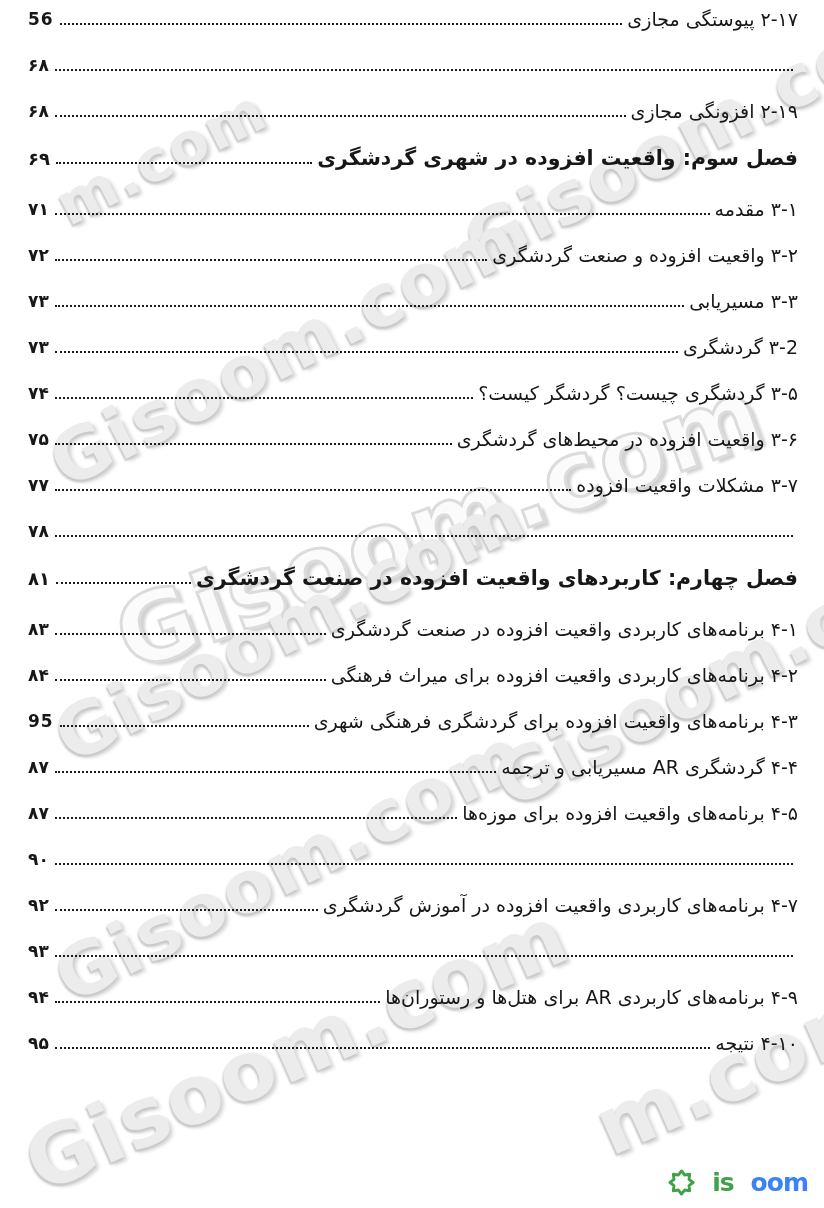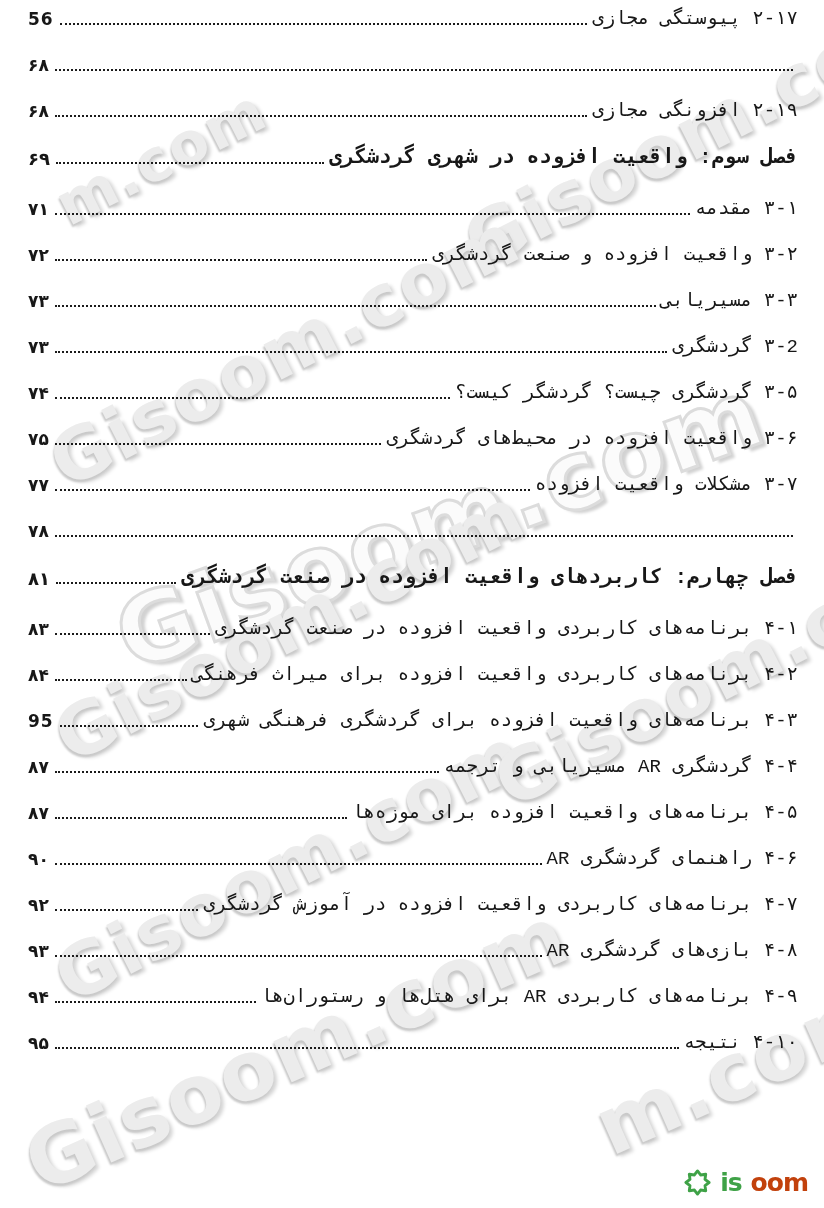--- a/index.html
+++ b/index.html
@@ -44,46 +44,45 @@
     align-items:center;
     height:28px;
     margin-bottom:18px;
     color:#171717;
   }
   .toc-label {
     flex:0 0 auto;
     font-size:19px;
     line-height:28px;
     white-space:nowrap;
-    font-family:Liberation Mono, monospace;
   }
   .toc-leader {
     flex:1 1 auto;
     border-bottom:2.6px dotted #1b1b1b;
     margin:0 5px 0 6px;
     transform:translateY(5px);
     min-width:10px;
   }
   .toc-page {
     flex:0 0 auto;
     font-size:17px;
     font-weight:bold;
     white-space:nowrap;
     letter-spacing:1px;
   }
   .toc-row.chapter { margin-top:14px; margin-bottom:22px; height:30px; }
   .toc-row.chapter .toc-label { font-weight:bold; font-size:20.5px; }
   .toc-row.chapter .toc-page  { font-size:18px; }
   .logo-abs { position:absolute; z-index:2; bottom:12px; }
   .logo-abs { right:16px; direction:ltr; }
-  .logo-inner { display:flex; align-items:flex-end; gap:9px; }
+  .logo-inner { display:flex; align-items:flex-end; gap:17px; }
   .logo-star { width:27px; height:27px; display:block; }
   .logo-text { font-weight:bold; font-size:25px; letter-spacing:-1px; line-height:27px; }
   .logo-green { color:#3fa247; }
-  .logo-teal  { color:#c2410c; }
+  .logo-teal  { color:#3b82f6; }
 </style>
 </head>
 <body>
 
 <div class="page">
 
   <div class="wm-layer">
       <span class="wm solid" style="left: 60px; top: 175px; font-size: 58px; transform: rotate(-27deg);">m.com</span>
       <span class="wm solid" style="left: 470px; top: 205px; font-size: 72px; transform: rotate(-27deg);">Gisoom.com</span>
       <span class="wm solid" style="left: 55px; top: 425px; font-size: 72px; transform: rotate(-27deg);">Gisoom.com</span>
@@ -178,31 +177,29 @@
     <span class="toc-label">۴-۴ گردشگری AR مسیریابی و ترجمه</span>
     <span class="toc-leader"></span>
     <span class="toc-page">۸۷</span>
   </div>
       <div class="toc-row">
     <span class="toc-label">۴-۵ برنامه‌های واقعیت افزوده برای موزه‌ها</span>
     <span class="toc-leader"></span>
     <span class="toc-page">۸۷</span>
   </div>
       <div class="toc-row">
-    <span class="toc-label">۴-۶ راهنمای گردشگری AR</span>
     <span class="toc-leader"></span>
     <span class="toc-page">۹۰</span>
   </div>
       <div class="toc-row">
     <span class="toc-label">۴-۷ برنامه‌های کاربردی واقعیت افزوده در آموزش گردشگری</span>
     <span class="toc-leader"></span>
     <span class="toc-page">۹۲</span>
   </div>
       <div class="toc-row">
-    <span class="toc-label">۴-۸ بازی‌های گردشگری AR</span>
     <span class="toc-leader"></span>
     <span class="toc-page">۹۳</span>
   </div>
       <div class="toc-row">
     <span class="toc-label">۴-۹ برنامه‌های کاربردی AR برای هتل‌ها و رستوران‌ها</span>
     <span class="toc-leader"></span>
     <span class="toc-page">۹۴</span>
   </div>
       <div class="toc-row">
     <span class="toc-label">۴-۱۰ نتیجه</span>

